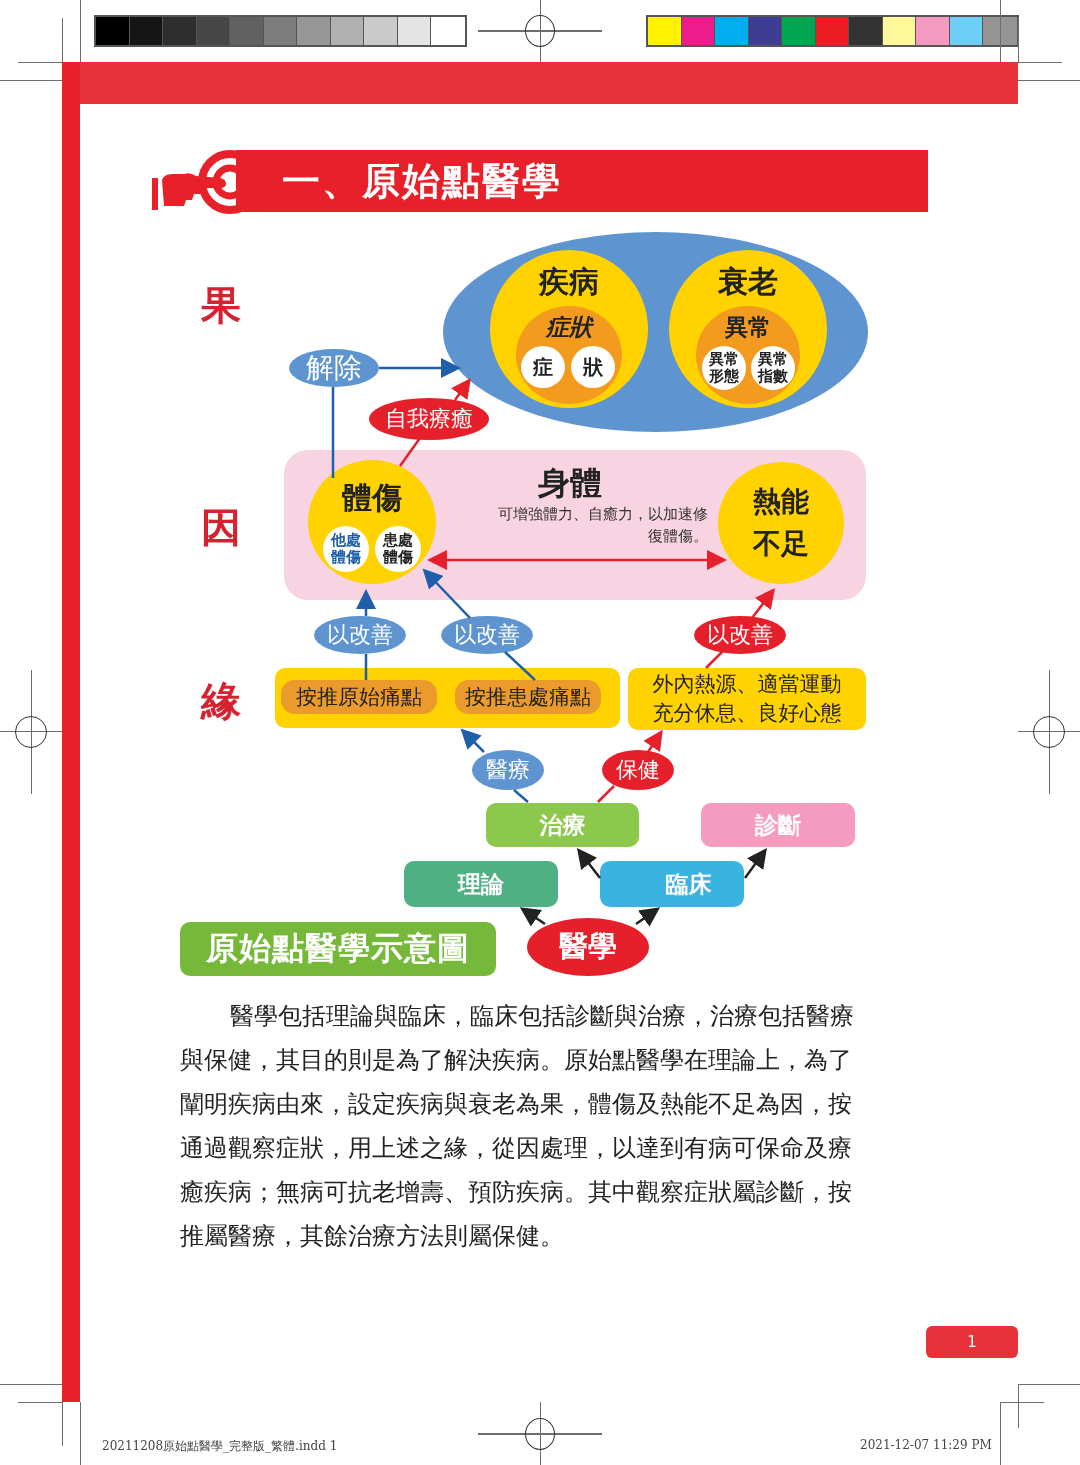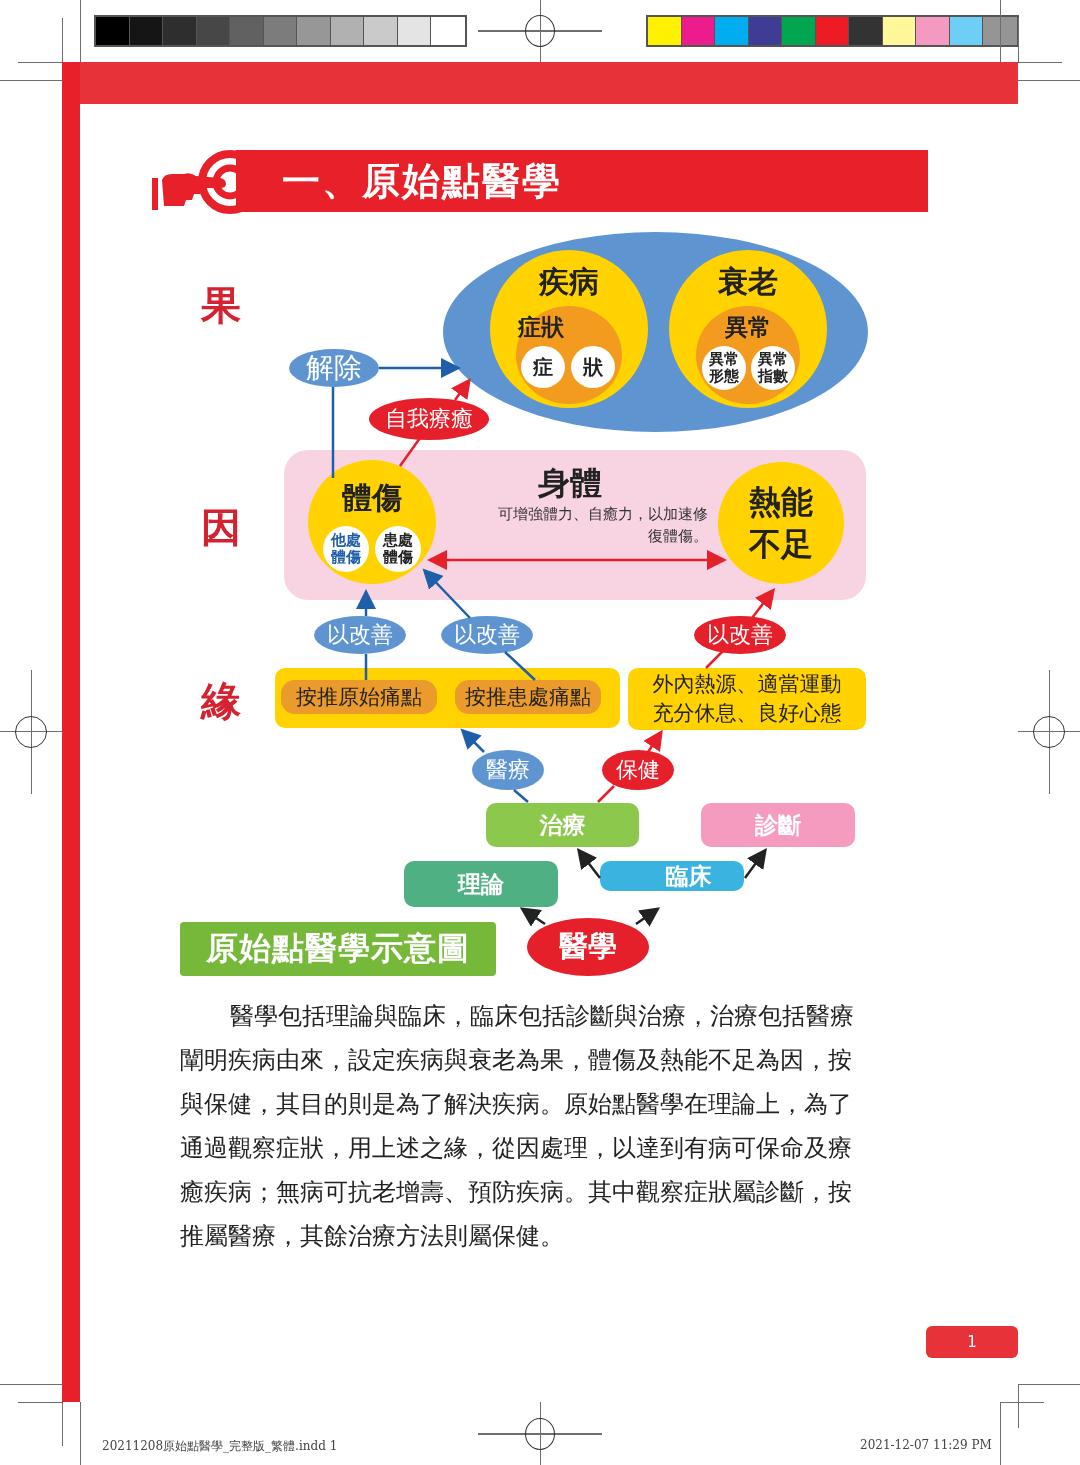--- a/index.html
+++ b/index.html
@@ -40,21 +40,21 @@
     .pill-blue { background: #5e95d0; color: #fff; }
     .pill-red { background: #e5202b; color: #fff; }
 
     .pink-panel { position: absolute; left: 284px; top: 450px; width: 582px; height: 150px; background: #f8d3e2; border-radius: 24px; }
 
     .yellow-panel { position: absolute; background: #ffd200; border-radius: 10px; }
     .orange-pill { position: absolute; background: #eb9a2c; border-radius: 14px; color: #222; display: flex; align-items: center; justify-content: center; font-size: 21px; }
 
     .rect-box { position: absolute; border-radius: 10px; color: #fff; display: flex; align-items: center; justify-content: center; font-size: 23px; font-weight: bold; }
 
-    .legend-box { position: absolute; left: 180px; top: 922px; width: 316px; height: 54px; background: #76b83a; border-radius: 4px; color: #fff; font-size: 32px; font-weight: bold; display: flex; align-items: center; justify-content: center; letter-spacing: 1px; }
+    .legend-box { position: absolute; left: 180px; top: 922px; width: 316px; height: 54px; background: #76b83a; border-radius: 10px; color: #fff; font-size: 32px; font-weight: bold; display: flex; align-items: center; justify-content: center; letter-spacing: 1px; }
 
     .para { position: absolute; left: 180px; top: 994px; width: 722px; font-size: 24px; line-height: 44px; color: #222; text-align: justify; }
     .para span.line { display: block; white-space: nowrap; }
     .para span.indent { padding-left: 50px; }
 
     .page-num { position: absolute; left: 926px; top: 1326px; width: 92px; height: 32px; background: #e8323a; border-radius: 6px; color: #fff; font-size: 15px; display: flex; align-items: center; justify-content: center; }
 
     .footer-text { position: absolute; top: 1438px; font-family: "DejaVu Serif", "Liberation Serif", serif; font-size: 12px; color: #444; }
 
     svg.overlay { position: absolute; left: 0; top: 0; pointer-events: none; }
@@ -147,21 +147,21 @@
 <div class="side-label" style="top:500px;">因</div>
 <div class="side-label" style="top:674px;">緣</div>
 
 <div class="pink-panel"></div>
 
 <div class="ellipse big-blue"></div>
 
 <div class="ellipse yellow-c" style="left:490px;top:250px;width:158px;height:158px;"></div>
 <div class="circle-title" style="left:490px;top:262px;width:158px;font-size:30px;">疾病</div>
 <div class="ellipse orange-c" style="left:516px;top:306px;width:106px;height:98px;"></div>
-<div class="circle-title" style="left:488px;top:312px;width:106px;font-size:23px;">症狀</div>
+<div class="circle-title" style="left:516px;top:312px;width:106px;font-size:23px;font-style:italic;">症狀</div>
 <div class="ellipse white-c" style="left:521px;top:346px;width:44px;height:42px;font-size:20px;font-weight:bold;">
     <span>症</span>
   </div>
 <div class="ellipse white-c" style="left:571px;top:346px;width:44px;height:42px;font-size:20px;font-weight:bold;">
     <span>狀</span>
   </div>
 
 <div class="ellipse yellow-c" style="left:669px;top:250px;width:158px;height:158px;"></div>
 <div class="circle-title" style="left:669px;top:262px;width:158px;font-size:30px;">衰老</div>
 <div class="ellipse orange-c" style="left:696px;top:306px;width:104px;height:98px;"></div>
@@ -192,21 +192,21 @@
   <span>患處</span>
   <span>體傷</span>
 </div>
 
 <div class="circle-title" style="left:500px;top:462px;width:140px;font-size:32px;">身體</div>
 <div class="abs" style="left:448px;top:503px;width:260px;text-align:right;font-size:15px;line-height:22px;color:#333;">
   <div>可增強體力、自癒力，以加速修</div>
   <div>復體傷。</div>
 </div>
 
-<div class="ellipse yellow-c" style="left:718px;top:462px;width:126px;height:122px;flex-direction:column;font-size:32px;font-weight:bold;line-height:42px;">
+<div class="ellipse yellow-c" style="left:718px;top:462px;width:126px;height:122px;flex-direction:column;font-size:28px;font-weight:bold;line-height:42px;">
   <span>熱能</span>
   <span>不足</span>
 </div>
 
 <div class="ellipse pill-blue" style="left:314px;top:616px;width:92px;height:38px;font-size:22px;">
     <span>以改善</span>
   </div>
 <div class="ellipse pill-blue" style="left:441px;top:616px;width:92px;height:38px;font-size:22px;">
     <span>以改善</span>
   </div>
@@ -226,21 +226,21 @@
 <div class="ellipse pill-blue" style="left:472px;top:750px;width:72px;height:40px;font-size:22px;">
     <span>醫療</span>
   </div>
 <div class="ellipse pill-red" style="left:602px;top:750px;width:72px;height:40px;font-size:22px;">
     <span>保健</span>
   </div>
 
 <div class="rect-box" style="left:486px;top:803px;width:153px;height:44px;background:#8cc84b;">治療</div>
 <div class="rect-box" style="left:701px;top:803px;width:154px;height:44px;background:#f59bbf;">診斷</div>
 <div class="rect-box" style="left:404px;top:861px;width:154px;height:46px;background:#4fb083;">理論</div>
-<div class="rect-box" style="left:600px;top:861px;width:144px;height:30px;background:#3bb3e0;padding-left:33px;">臨床</div>
+<div class="rect-box" style="left:600px;top:861px;width:144px;height:46px;background:#3bb3e0;padding-left:33px;">臨床</div>
 <div class="ellipse pill-red" style="left:527px;top:918px;width:122px;height:58px;font-size:29px;font-weight:bold;">
     <span>醫學</span>
   </div>
 
 <svg class="overlay" width="1080" height="1465" viewBox="0 0 1080 1465">
   <defs>
     <marker id="ab" markerWidth="8" markerHeight="8" refX="6" refY="4" orient="auto" markerUnits="strokeWidth">
       <path d="M0,0 L8,4 L0,8 Z" fill="#1f5ea8"></path>
     </marker>
     <marker id="ar" markerWidth="8" markerHeight="8" refX="6" refY="4" orient="auto" markerUnits="strokeWidth">
@@ -278,22 +278,22 @@
   <line x1="745" y1="878" x2="764" y2="852" stroke="#222" stroke-width="2.5" marker-end="url(#ak)"></line>
 
   <line x1="545" y1="924" x2="524" y2="910" stroke="#222" stroke-width="2.5" marker-end="url(#ak)"></line>
   <line x1="636" y1="924" x2="656" y2="910" stroke="#222" stroke-width="2.5" marker-end="url(#ak)"></line>
 </svg>
 
 <div class="legend-box">原始點醫學示意圖</div>
 
 <div class="para">
   <span class="line indent">醫學包括理論與臨床，臨床包括診斷與治療，治療包括醫療</span>
+  <span class="line">與保健，其目的則是為了解決疾病。原始點醫學在理論上，為了</span>
   <span class="line">闡明疾病由來，設定疾病與衰老為果，體傷及熱能不足為因，按</span>
-  <span class="line">與保健，其目的則是為了解決疾病。原始點醫學在理論上，為了</span>
   <span class="line">通過觀察症狀，用上述之緣，從因處理，以達到有病可保命及療</span>
   <span class="line">癒疾病；無病可抗老增壽、預防疾病。其中觀察症狀屬診斷，按</span>
   <span class="line">推屬醫療，其餘治療方法則屬保健。</span>
 </div>
 
 <div class="page-num">1</div>
 <div class="footer-text" style="left:102px;">20211208原始點醫學_完整版_繁體.indd   1</div>
 <div class="footer-text" style="left:860px;">2021-12-07   11:29 PM</div>
 
 </body></html>

